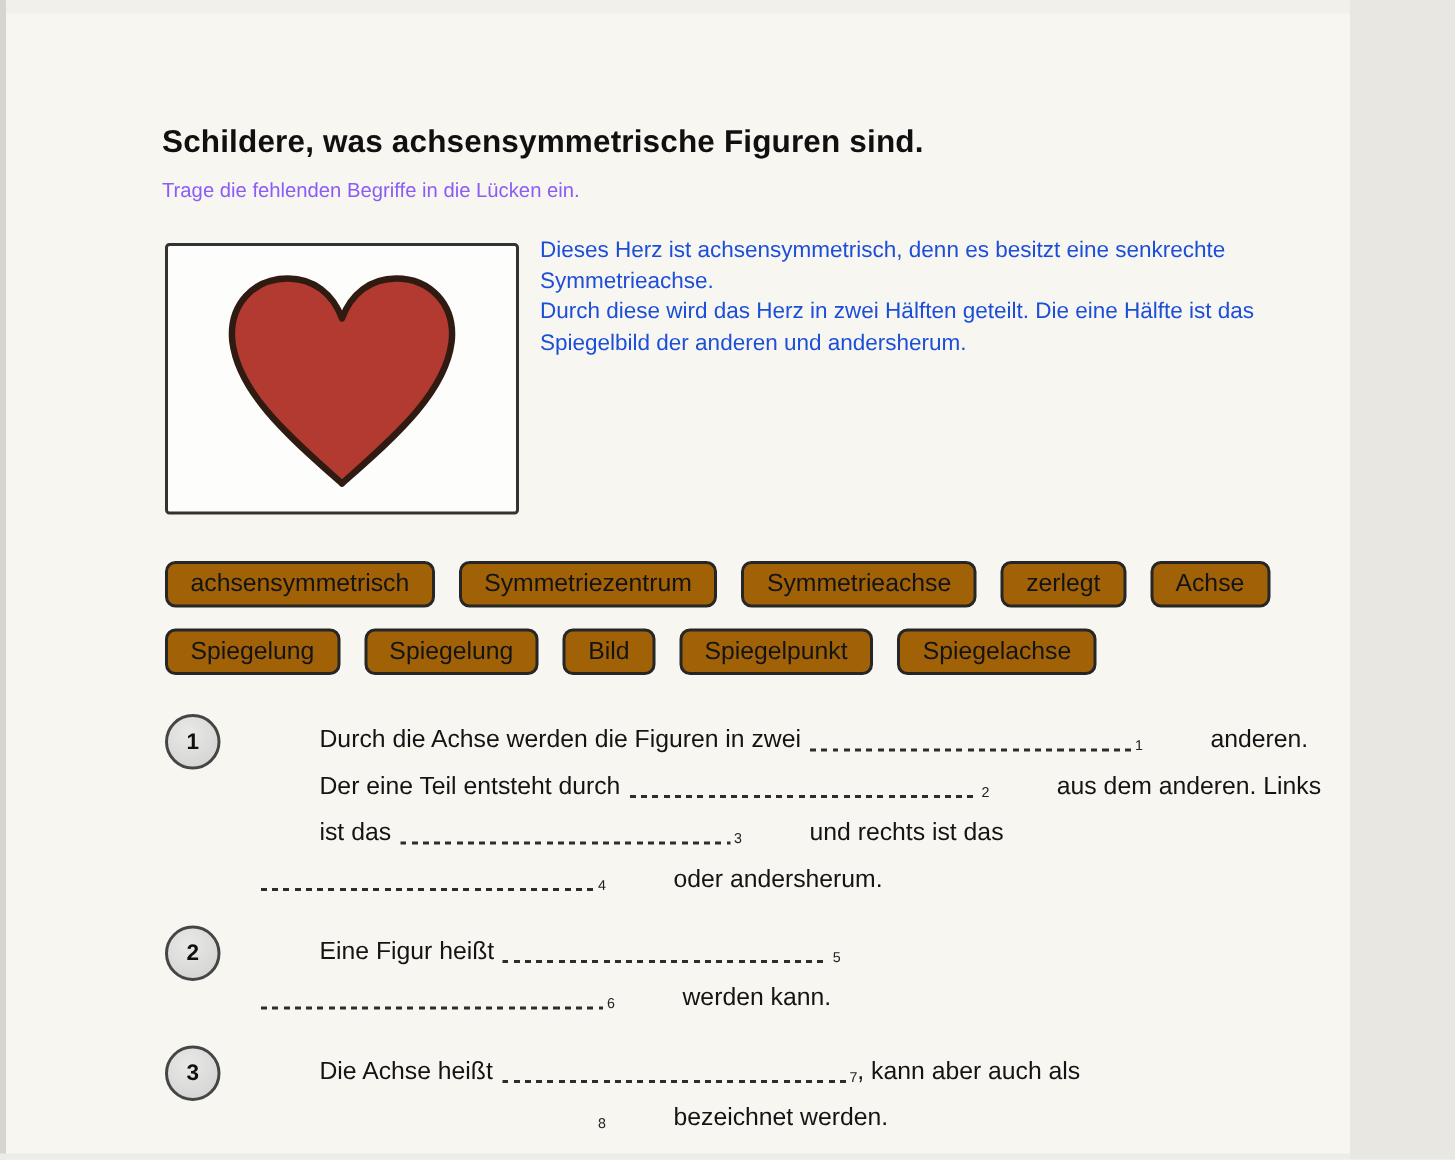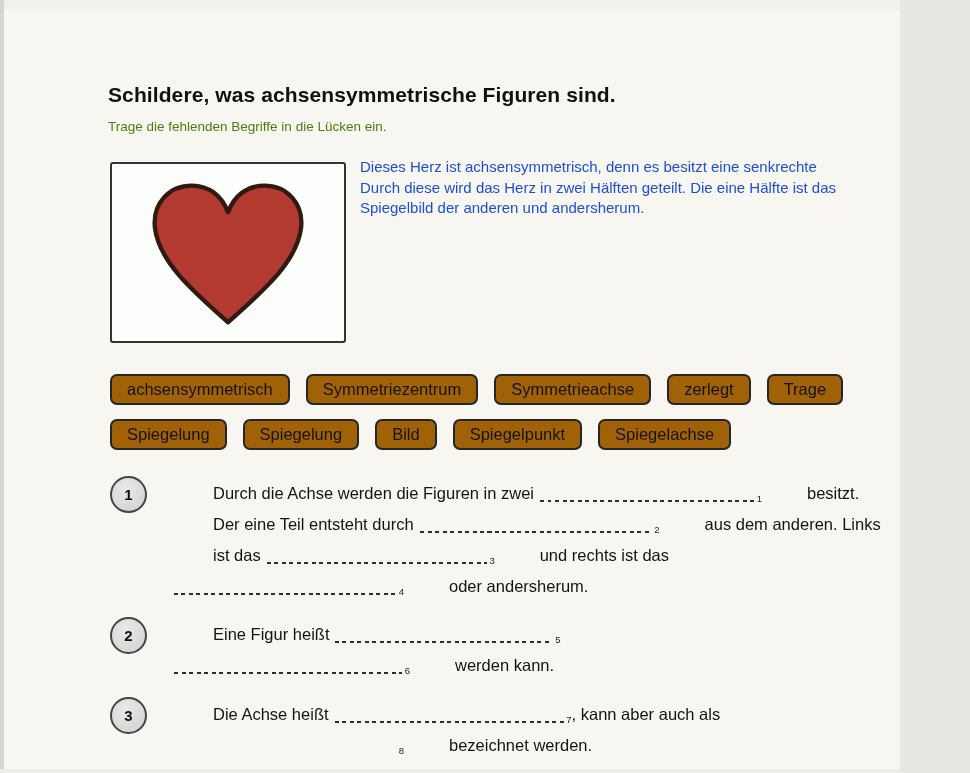--- a/index.html
+++ b/index.html
@@ -16,21 +16,21 @@
   .edge-left{position:absolute;left:0;top:0;width:4px;height:100%;background:#d6d5d0;}
   .edge-top{position:absolute;left:0;top:0;width:100%;height:9px;background:#f1f0ea;}
   .edge-bottom{position:absolute;left:0;bottom:0;width:100%;height:4px;background:#edece6;}
 
   .title{
     position:absolute;left:108px;top:83px;
     margin:0;font-size:21px;font-weight:bold;color:#101010;letter-spacing:.1px;
   }
   .subtitle{
     position:absolute;left:108px;top:119px;
-    font-size:13.5px;color:#4d7c0f;
+    font-size:13.5px;color:#8b5cf6;
   }
 
   .heart-box{
     position:absolute;left:110px;top:162px;
     width:232px;height:177px;
     background:#fdfdfb;
     border:2px solid #35332f;border-radius:3px;
     display:flex;align-items:center;justify-content:center;
   }
   .heart-box svg{display:block;margin-top:2px;}
@@ -100,32 +100,33 @@
   <div class="subtitle">Trage die fehlenden Begriffe in die Lücken ein.</div>
 
   <div class="heart-box">
     <svg width="172" height="160" viewBox="0 0 200 185">
       <path id="heart-path" d="M100 172 C62 138, 20 103, 15 62 C12 33, 32 13, 58 13 C78 13, 93 25, 100 44 C107 25, 122 13, 142 13 C168 13, 188 33, 185 62 C180 103, 138 138, 100 172 Z" fill="#b23a31" stroke="#2f1b11" stroke-width="5" stroke-linejoin="round"></path>
     </svg>
   </div>
 
   <div class="example-text">
     <div>Dieses Herz ist achsensymmetrisch, denn es besitzt eine senkrechte</div>
+    <div>Symmetrieachse.</div>
     <div>Durch diese wird das Herz in zwei Hälften geteilt. Die eine Hälfte ist das</div>
     <div>Spiegelbild der anderen und andersherum.</div>
   </div>
 
-  <div class="word-row" id="word-row-1"><button class="chip">achsensymmetrisch</button><button class="chip">Symmetriezentrum</button><button class="chip">Symmetrieachse</button><button class="chip">zerlegt</button><button class="chip">Trage</button></div>
+  <div class="word-row" id="word-row-1"><button class="chip">achsensymmetrisch</button><button class="chip">Symmetriezentrum</button><button class="chip">Symmetrieachse</button><button class="chip">zerlegt</button><button class="chip">Achse</button></div>
   <div class="word-row" id="word-row-2"><button class="chip">Spiegelung</button><button class="chip">Spiegelung</button><button class="chip">Bild</button><button class="chip">Spiegelpunkt</button><button class="chip">Spiegelachse</button></div>
 
   <div id="exercises">
       <div class="exercise ex-1">
         <div class="num-circle">1</div>
         <div class="ex-lines">
-          <div class="ex-line"><span class="ex-text">Durch die Achse werden die Figuren in zwei</span><span class="blank" style="width: 222px;"><span class="blank-num">1</span></span><span class="ex-text">besitzt.</span></div>
+          <div class="ex-line"><span class="ex-text">Durch die Achse werden die Figuren in zwei</span><span class="blank" style="width: 222px;"><span class="blank-num">1</span></span><span class="ex-text">anderen.</span></div>
           <div class="ex-line"><span class="ex-text">Der eine Teil entsteht durch</span><span class="blank" style="width: 240px;"><span class="blank-num">2</span></span><span class="ex-text">aus dem anderen. Links</span></div>
           <div class="ex-line"><span class="ex-text">ist das</span><span class="blank" style="width: 228px;"><span class="blank-num">3</span></span><span class="ex-text">und rechts ist das</span></div>
           <div class="ex-line"><span class="blank" style="width: 230px;"><span class="blank-num">4</span></span><span class="ex-text">oder andersherum.</span></div>
         </div>
       </div>
       <div class="exercise ex-2">
         <div class="num-circle">2</div>
         <div class="ex-lines">
           <div class="ex-line"><span class="ex-text">Eine Figur heißt</span><span class="blank" style="width: 225px;"><span class="blank-num">5</span></span></div>
           <div class="ex-line"><span class="blank" style="width: 236px;"><span class="blank-num">6</span></span><span class="ex-text">werden kann.</span></div>

